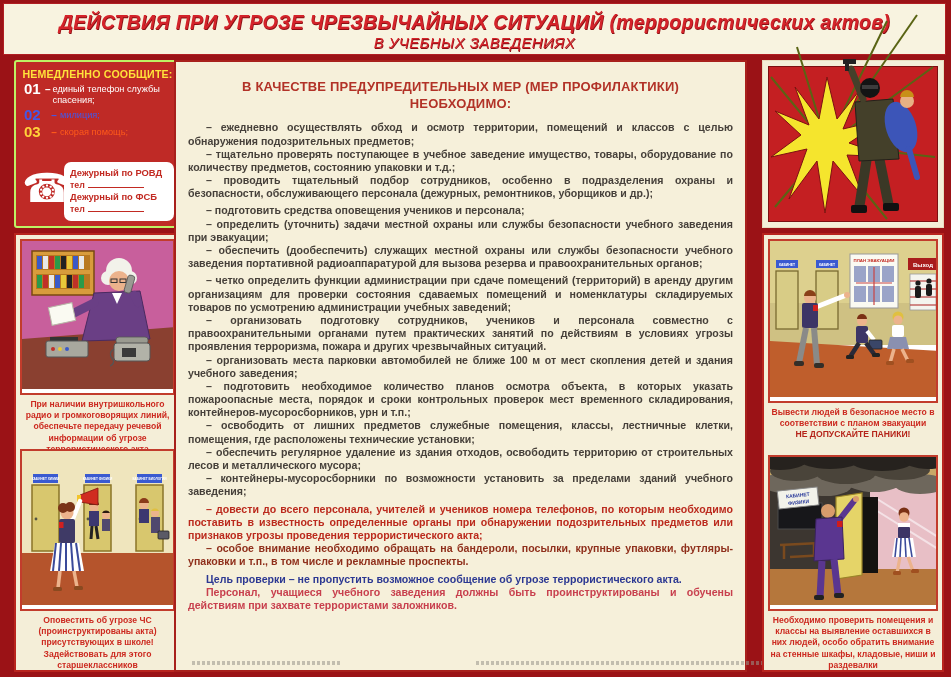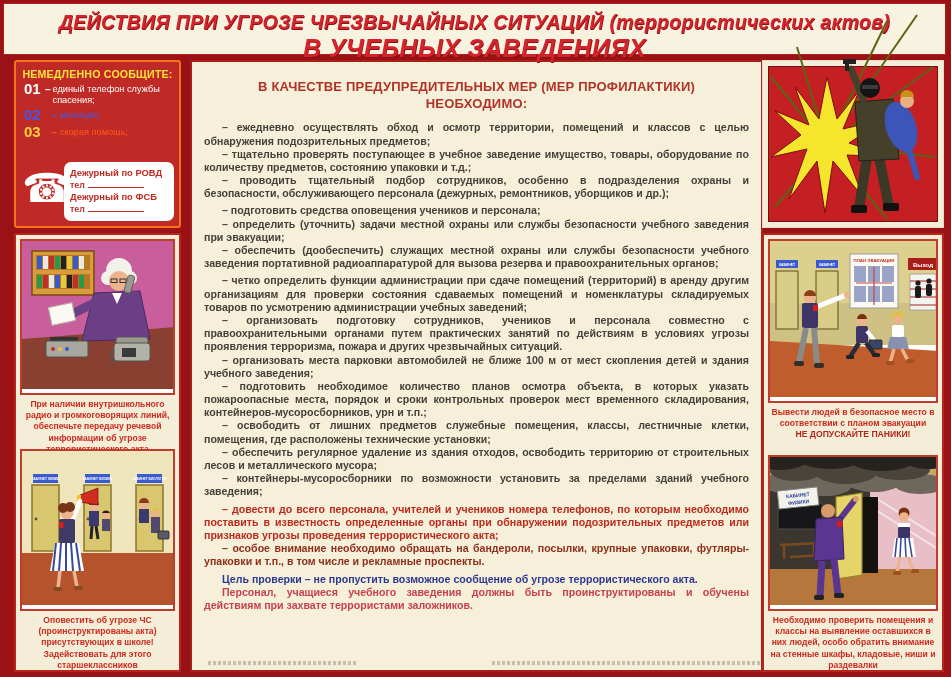--- a/index.html
+++ b/index.html
@@ -3,25 +3,25 @@
 <meta charset="utf-8">
 <style>
   html,body{margin:0;padding:0;background:#6b0e10;}
   .poster{position:relative;width:951px;height:677px;background:#9b1216;overflow:hidden;
           font-family:"Liberation Sans","DejaVu Sans",sans-serif;}
   
   .banner{position:absolute;left:3px;top:3px;width:943px;height:52px;background:#f8f3e0;
           border:1.5px solid #b01e22;box-sizing:border-box;text-align:center;z-index:1;}
   .banner .t1{margin-top:7px;font-size:19.5px;font-weight:bold;font-style:italic;color:#d4232a;
               letter-spacing:.3px;text-shadow:.6px .6px 0 #8a1014;}
-  .banner .t2{font-size:25px;font-weight:bold;font-style:italic;color:#d4232a;
+  .banner .t2{font-size:15px;font-weight:normal;font-style:italic;color:#d4232a;
               letter-spacing:.4px;text-shadow:.6px .6px 0 #8a1014;}
   
   .notify{position:absolute;left:14px;top:60px;width:167px;height:168px;background:#bf2a26;
-          border:2px solid #f97316;border-radius:3px;box-sizing:border-box;}
+          border:2px solid #bef264;border-radius:3px;box-sizing:border-box;}
   .notify-title{color:#ffe23a;font-weight:bold;font-size:10.6px;text-align:center;margin-top:6px;letter-spacing:.2px;}
   .nrow{display:flex;align-items:flex-start;padding:1px 6px 0 8px;}
   .nrow .code{width:24px;font-size:15px;font-weight:bold;line-height:1.05;}
   .nrow .dash{width:12px;font-size:10px;font-weight:bold;padding-top:3px;text-align:center;}
   .nrow .lbl{font-size:9.2px;font-weight:normal;line-height:1.2;padding-top:3px;}
   .row-white{color:#ffffff;}
   .row-blue{color:#4458e8;}
   .row-orange .code{color:#ffd23a;}
   .row-orange .dash,.row-orange .lbl{color:#ff5a1a;}
   .phone-glyph{position:absolute;left:6px;top:106px;font-size:40px;line-height:1;color:#fff;
@@ -38,21 +38,21 @@
   .illus{border:2px solid #c23c2c;background:#fff;position:relative;overflow:hidden;flex:none;}
   .illus svg{display:block;}
   .cap{color:#cc2a20;font-weight:bold;font-size:8.6px;text-align:center;line-height:1.3;padding:1px 2px;flex:none;}
   .cap-strong{color:#b5241a;}
   
   .terror{position:absolute;left:762px;top:60px;width:182px;height:168px;background:#f4eed8;
           border:1px solid #e8dcbe;box-sizing:border-box;}
   .terror-inner{position:absolute;inset:5px;background:#c41f22;border:1px solid #7c0e10;}
   .terror svg{position:absolute;left:4px;top:-54px;overflow:visible;z-index:5;}
   
-  .center-panel{position:absolute;left:190px;top:60px;width:573px;height:612px;background:#f6f0da;
+  .center-panel{position:absolute;left:174px;top:60px;width:573px;height:612px;background:#f6f0da;
                 border:2px solid #a8201c;box-sizing:border-box;padding:4px 12px 14px 12px;}
   .m-head{margin-top:12px;color:#b23227;font-weight:bold;font-size:13px;line-height:1.32;
           text-align:center;letter-spacing:.2px;}
   .m-items{margin-top:9px;text-align:justify;}
   .m-items p{margin:0;font-size:10.6px;font-weight:bold;color:#46403a;line-height:1.245;text-indent:18px;}
   .m-items p[data-em="red"]{color:#bb2a1d;}
   .m-items p[data-em="darkred"]{color:#8f2f1b;}
   .m-items p[data-em="blue"]{color:#2c3892;}
   .m-items p[data-em="violet"]{color:#c8404e;}
   .m-items p.g{margin-top:4px;}

